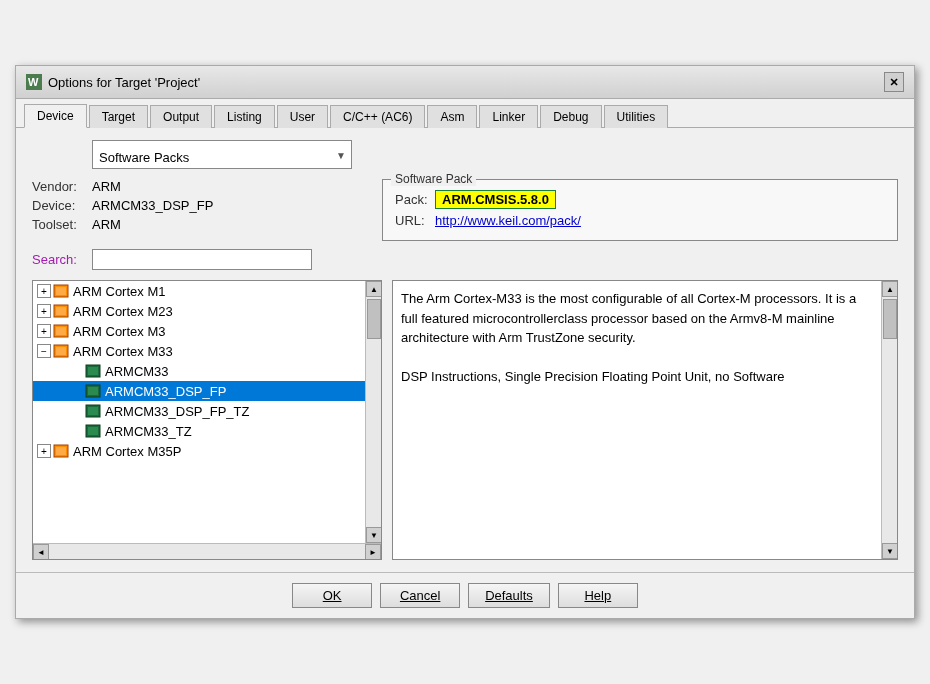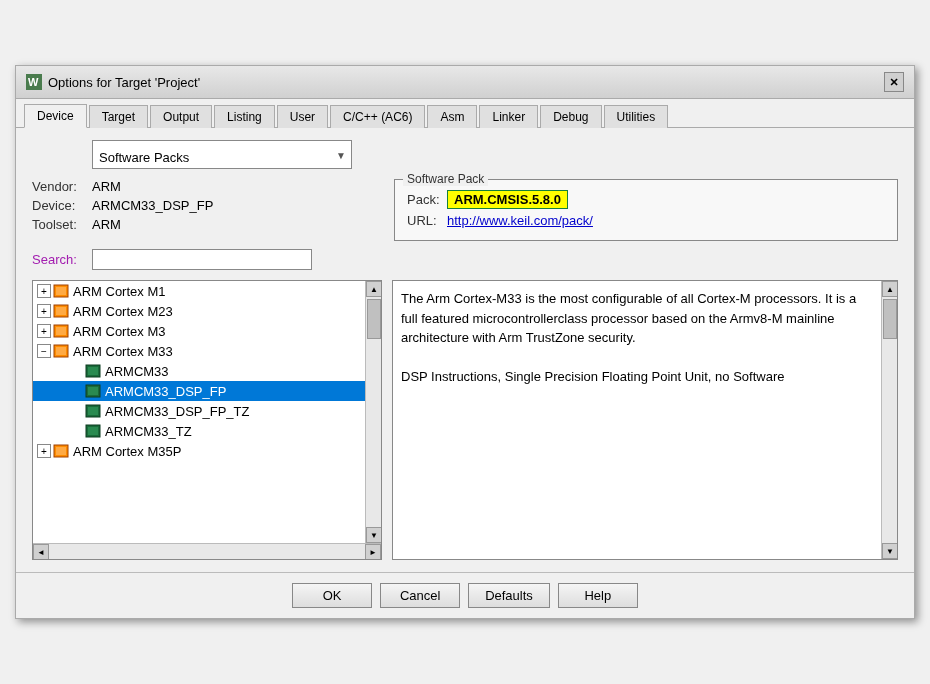--- a/index.html
+++ b/index.html
@@ -301,20 +301,21 @@
     }
     .indent-1 { padding-left: 4px; }
     .indent-3 { padding-left: 36px; }
     .bottom-bar {
       display: flex;
       justify-content: center;
       gap: 8px;
       padding: 10px 16px;
       border-top: 1px solid #bbb;
       background: #f0f0f0;
+      text-decoration: underline;
     }
     .btn {
       min-width: 80px;
       padding: 4px 16px;
       border: 1px solid #888;
       background: linear-gradient(to bottom, #f5f5f5, #ddd);
       font-size: 13px;
       cursor: pointer;
       text-align: center;
     }
@@ -381,21 +382,21 @@
 
     <div class="row" style="margin-left:60px; margin-bottom:10px;">
       <div class="dropdown-wrapper">
         <select class="dropdown">
           <option>Software Packs</option>
         </select>
         <span class="dropdown-arrow">▼</span>
       </div>
     </div>
 
-    <div style="display:flex; gap:32px; margin-bottom:8px;">
+    <div style="display:flex; gap:20px; margin-bottom:8px;">
 
       <div style="flex:0 0 320px;">
         <div class="info-row">
           <span class="info-label">Vendor:</span>
           <span class="info-value">ARM</span>
         </div>
         <div class="info-row">
           <span class="info-label">Device:</span>
           <span class="info-value">ARMCM33_DSP_FP</span>
         </div>

